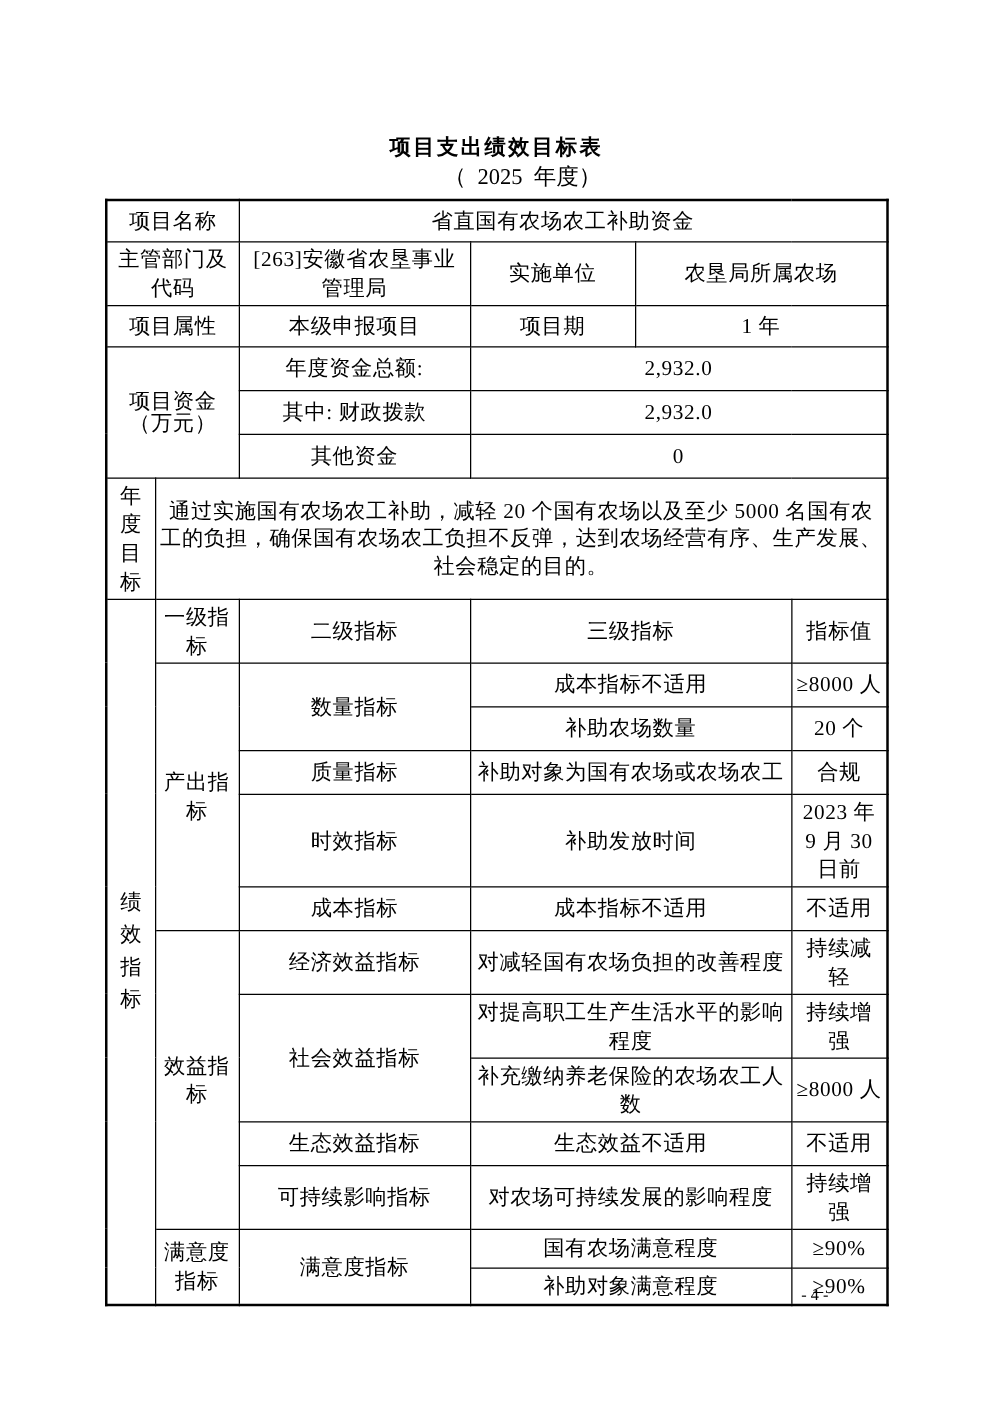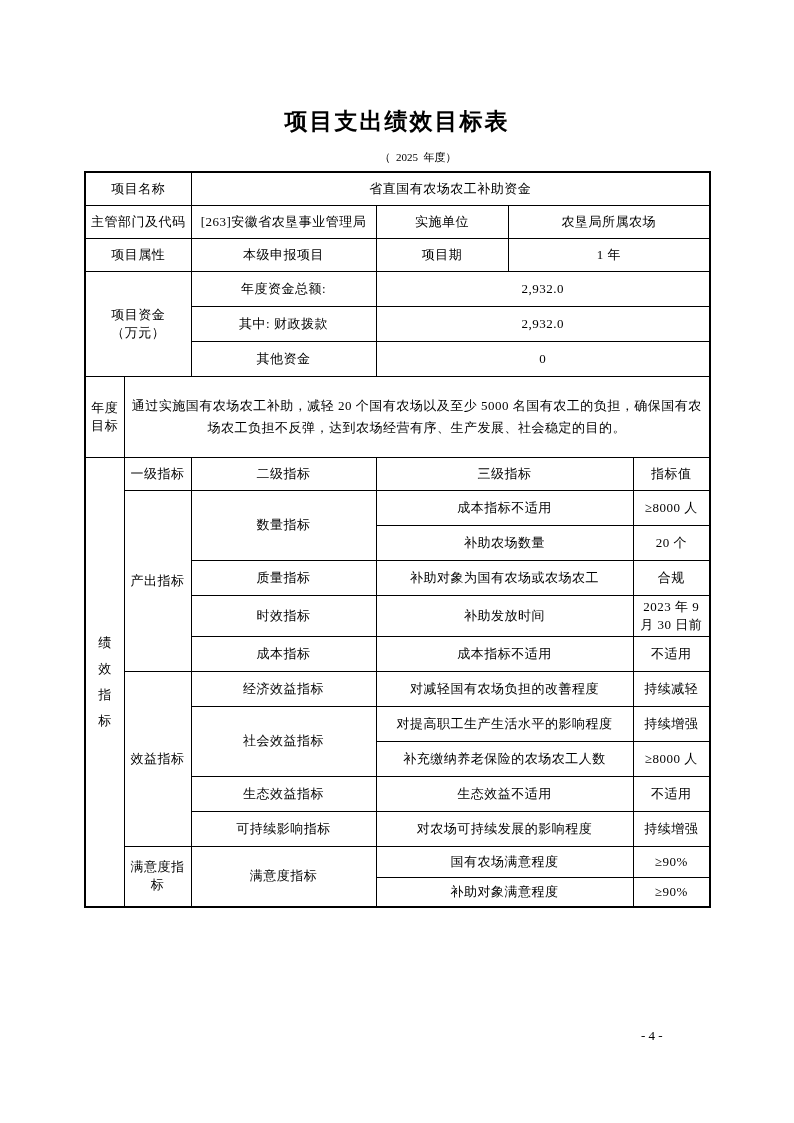--- a/index.html
+++ b/index.html
@@ -8,42 +8,42 @@
     width: 794px;
     height: 1123px;
     background: #ffffff;
     font-family: "Liberation Serif", "DejaVu Serif", serif;
     color: #000000;
     overflow: hidden;
   }
   .doc-title {
     padding-top: 106px;
     text-align: center;
-    font-size: 23px;
+    font-size: 17px;
     font-weight: bold;
     letter-spacing: 2px;
   }
   .doc-subtitle {
-    margin-top: 13px;
+    margin-top: 0;
     text-align: center;
-    font-size: 11px;
+    font-size: 18px;
     white-space: pre;
     padding-left: 42px;
   }
   table.main {
     border-collapse: collapse;
     table-layout: fixed;
     width: 625px;
     margin-left: 84px;
     margin-top: 6px;
     border: 2px solid #000;
   }
   table.main td, table.main th {
     border: 1px solid #000;
-    font-size: 13px;
+    font-size: 17px;
     font-weight: normal;
     text-align: center;
     vertical-align: middle;
     padding: 2px 3px;
     overflow: hidden;
     letter-spacing: 0.5px;
   }
   td.fund-label { text-align: left; }
   td.pad-sm { padding-left: 9px; margin-top: 24px; }
   td.pad-md { padding-left: 23px; }

